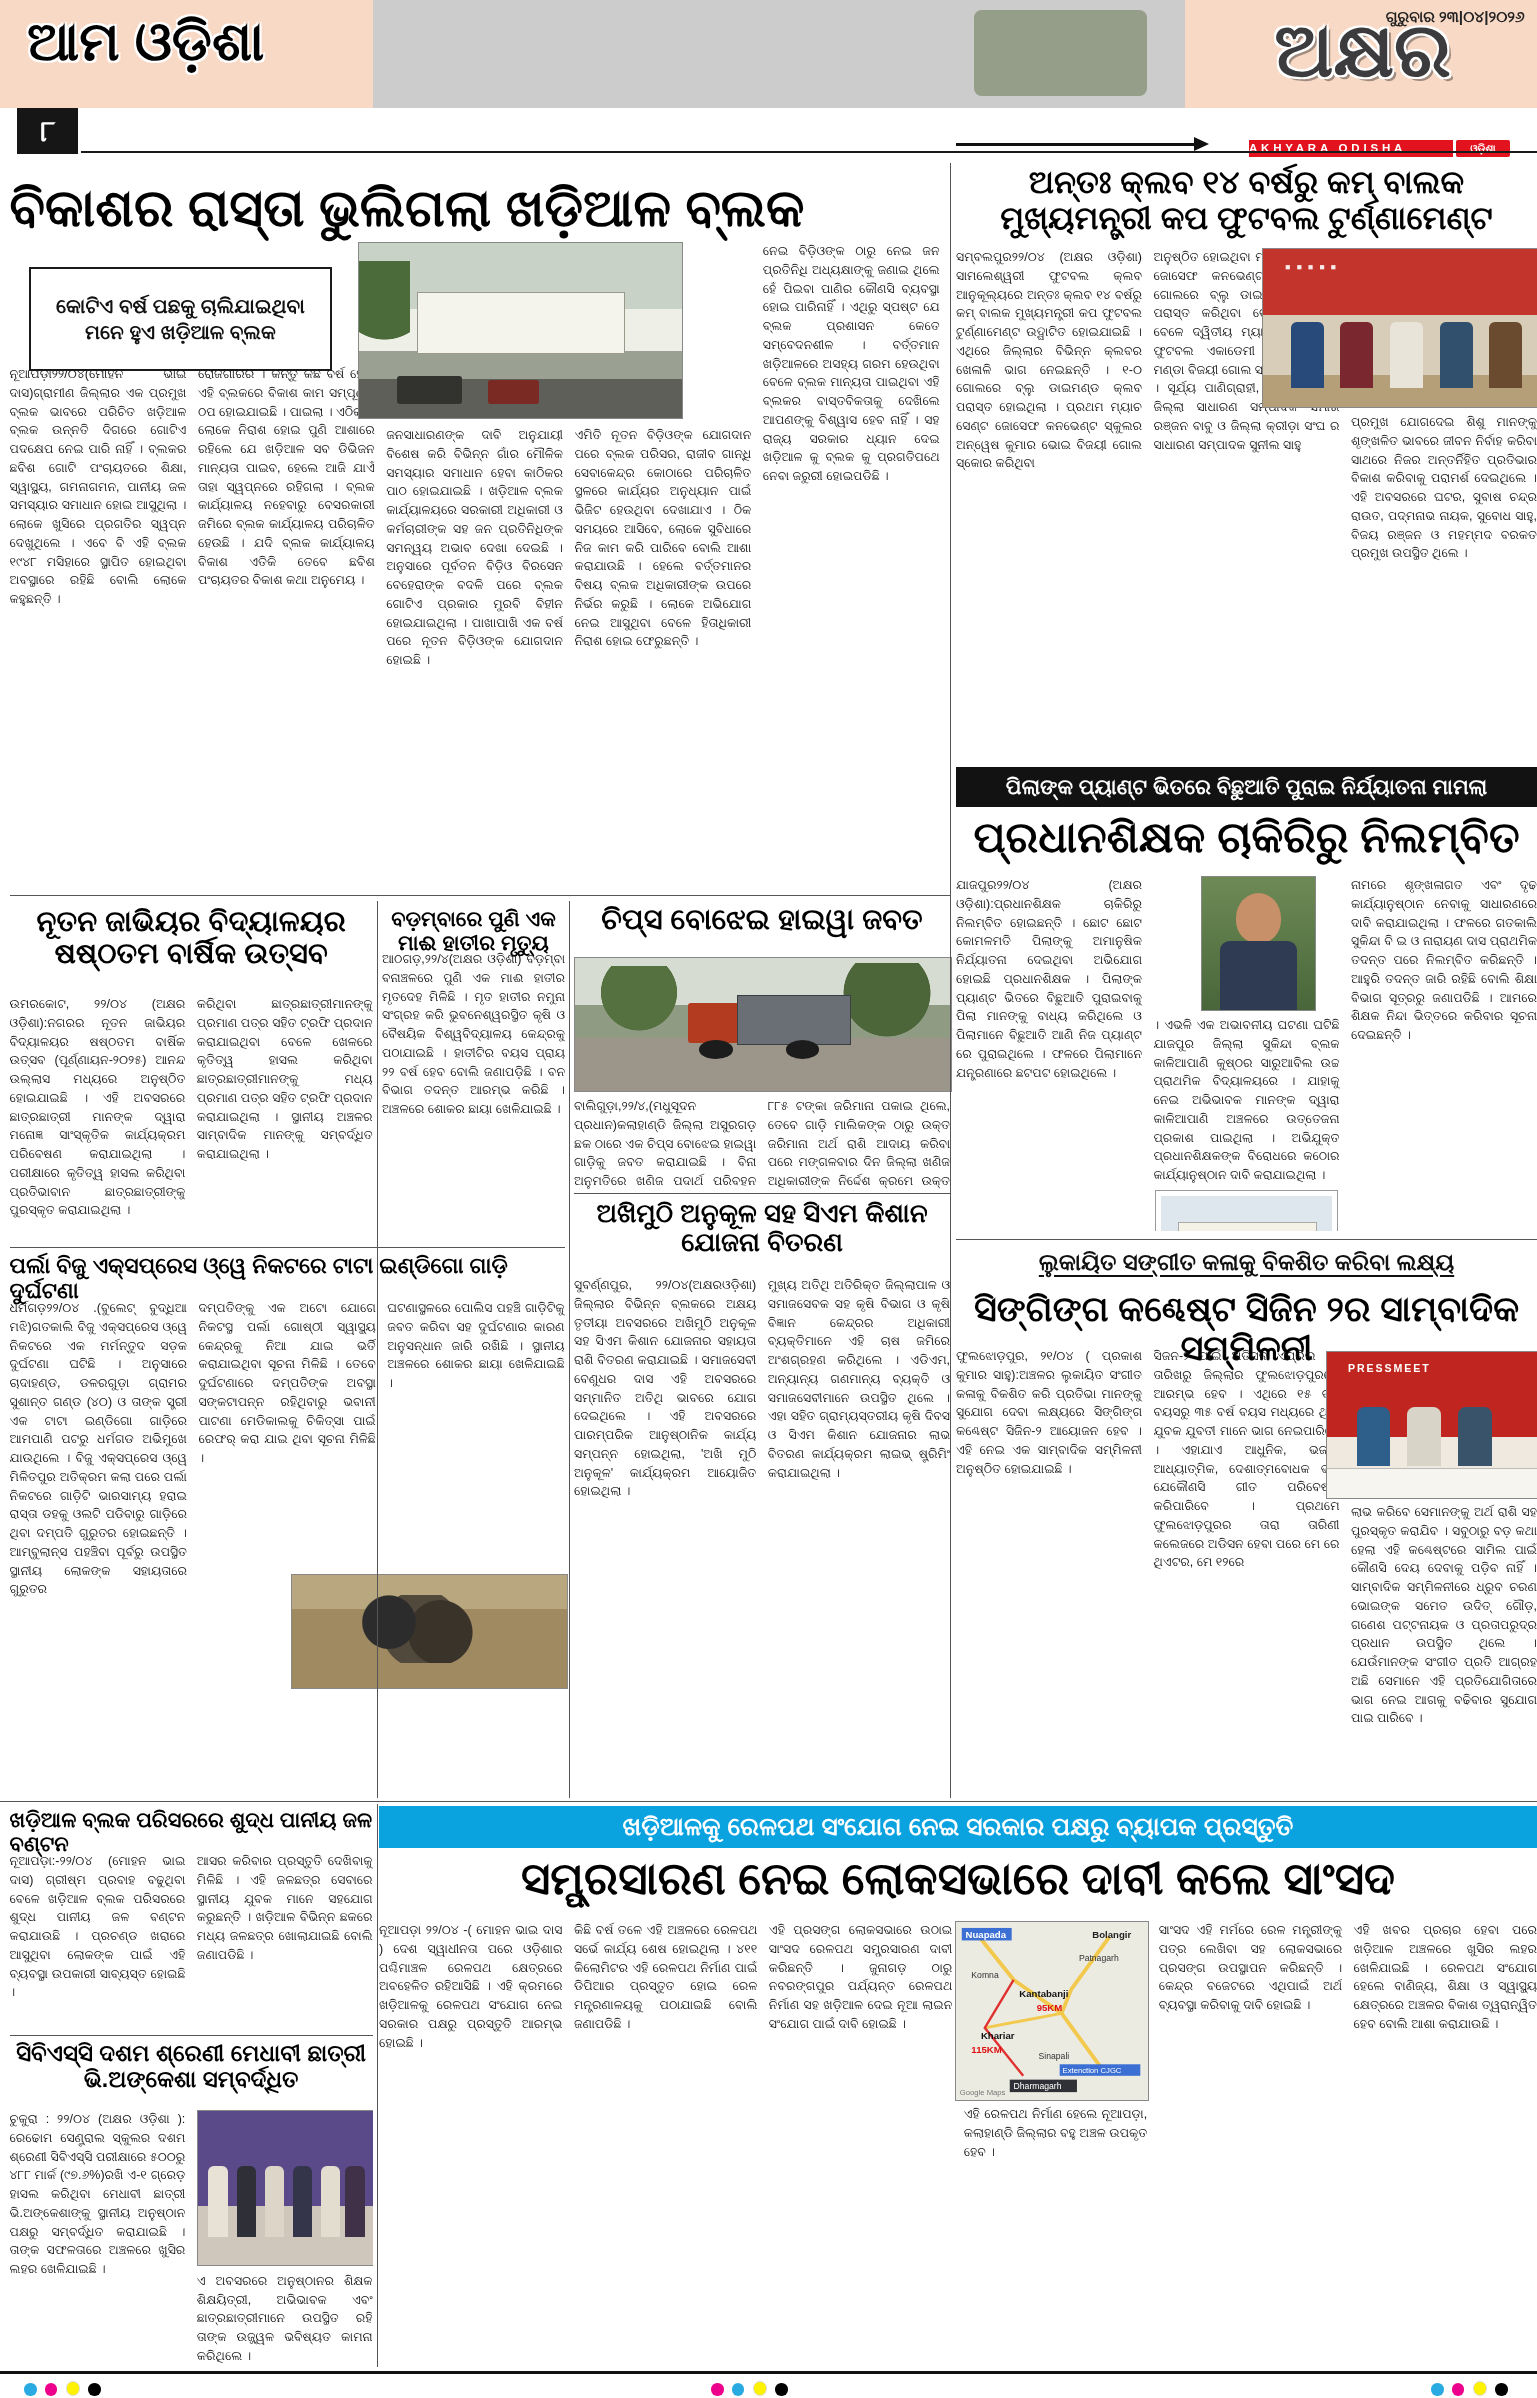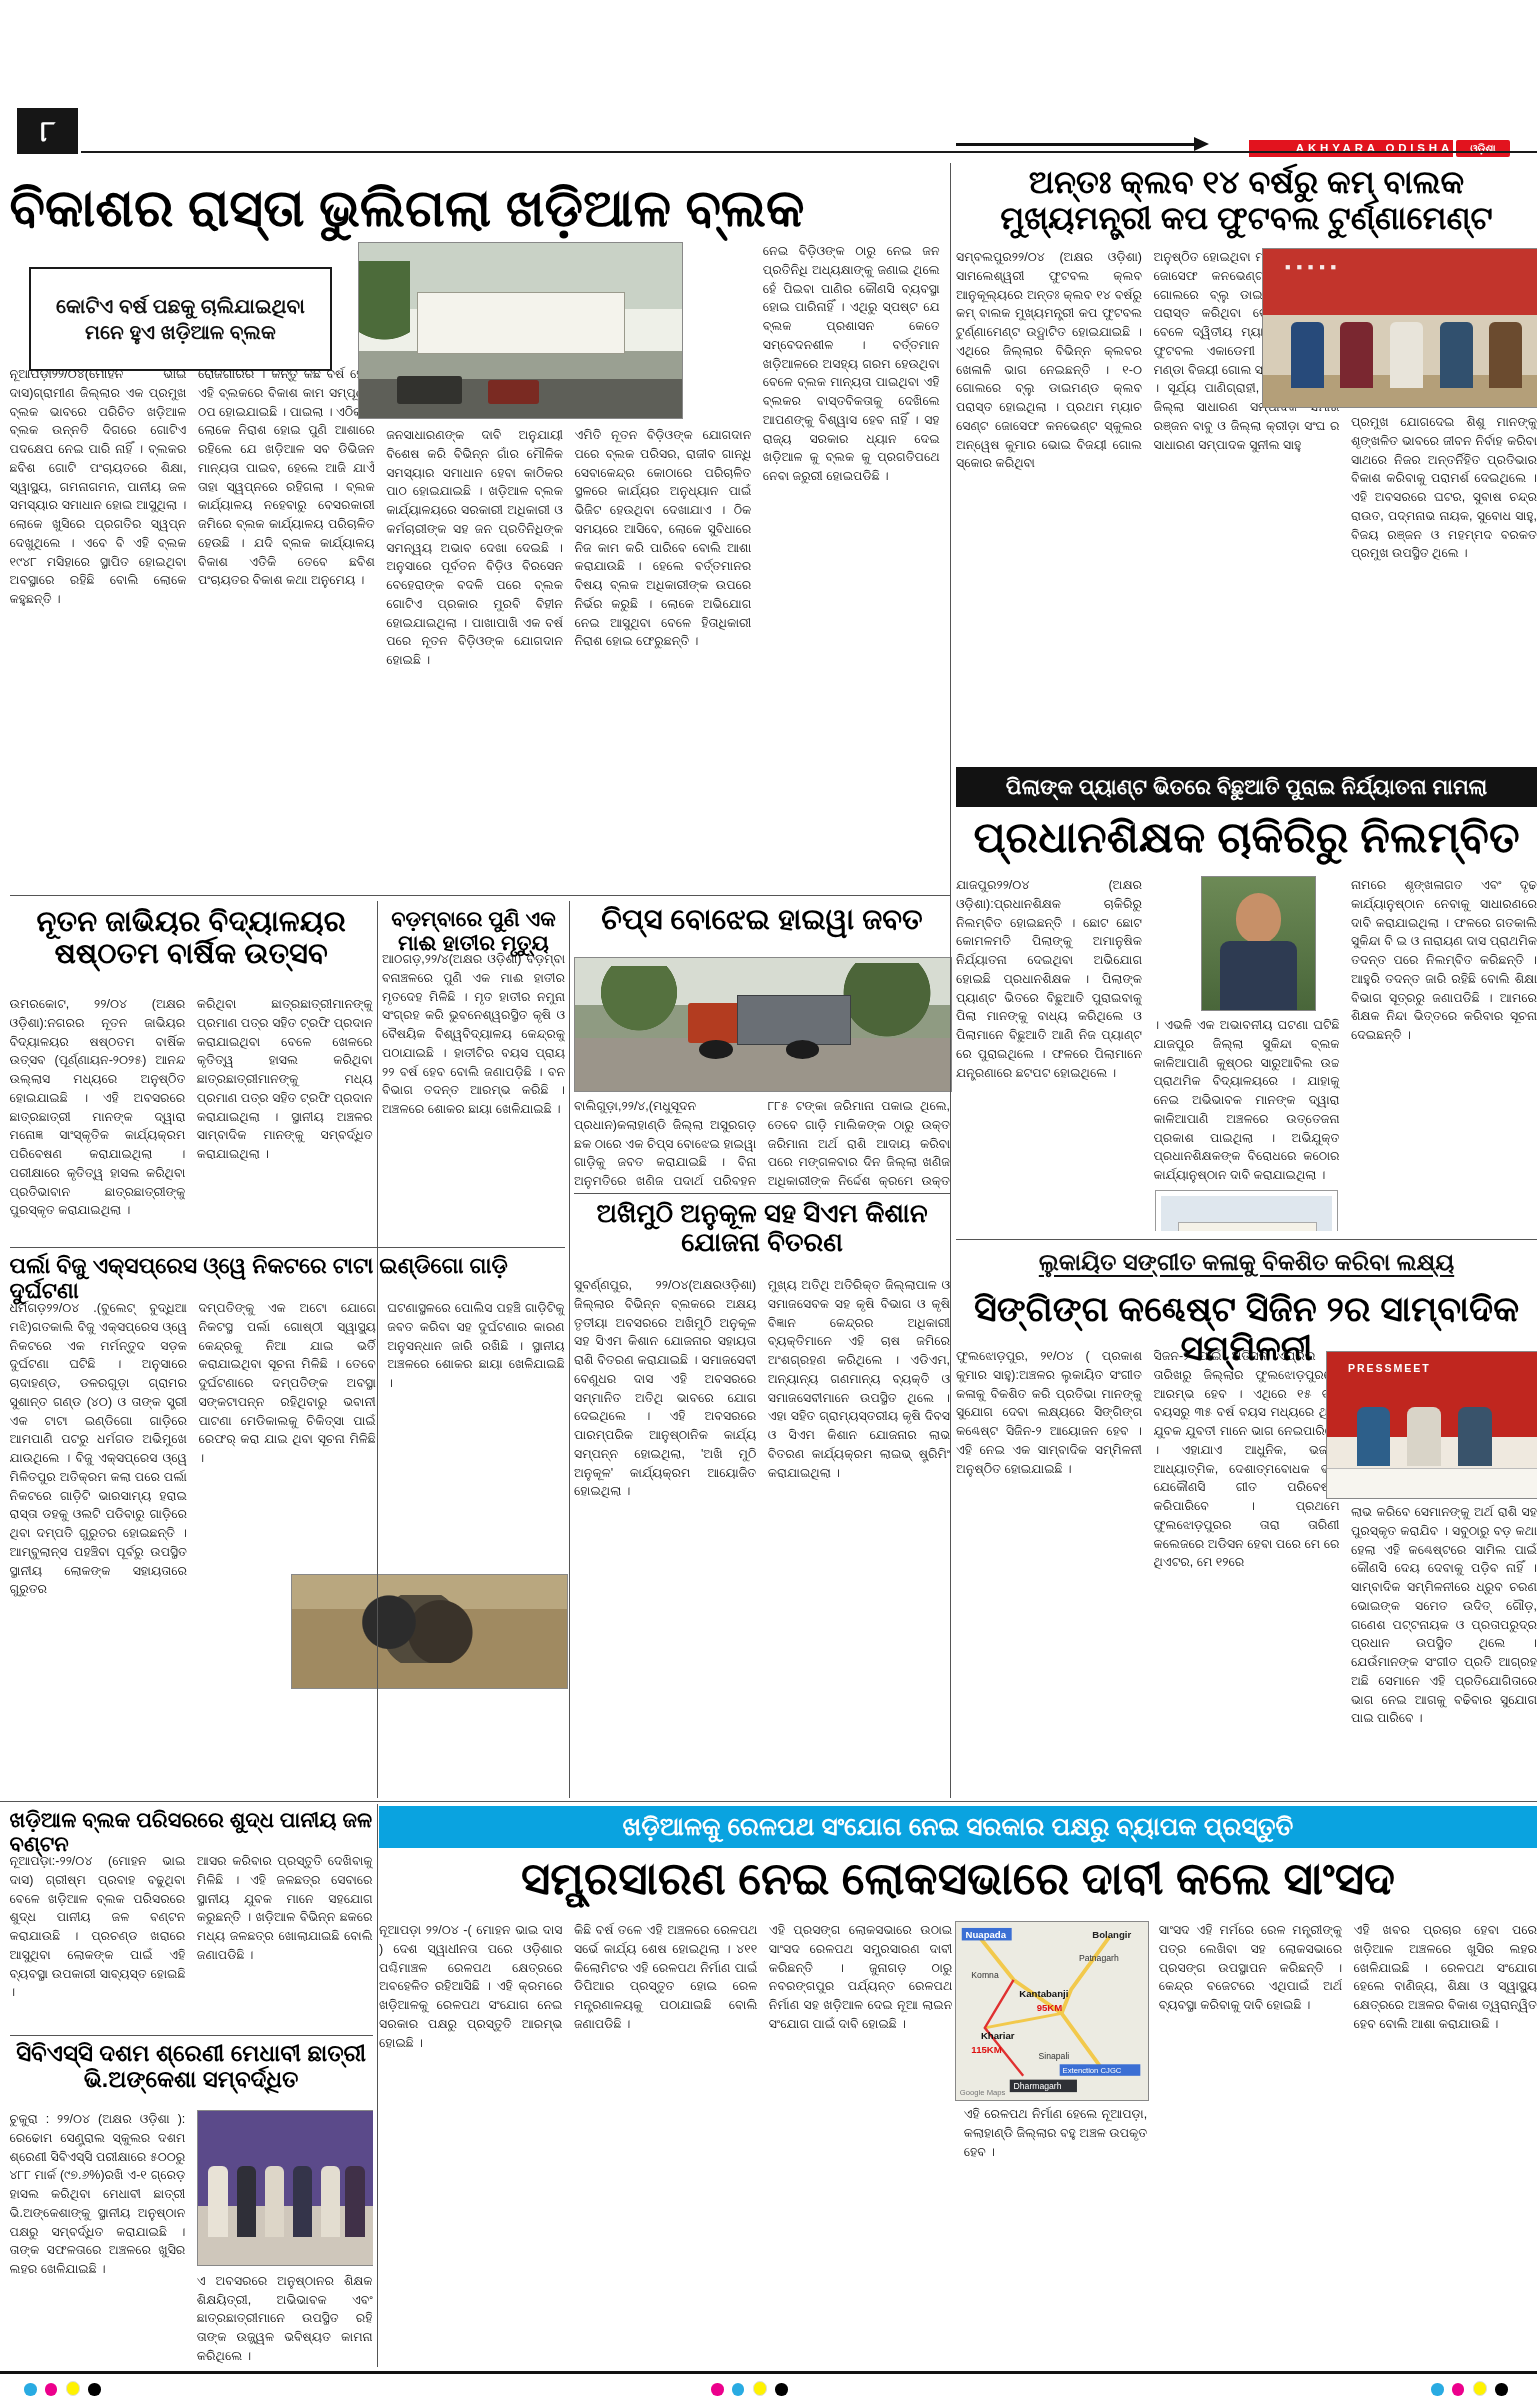--- a/index.html
+++ b/index.html
@@ -14,21 +14,21 @@
      background:
        linear-gradient(90deg,#f8d9c5 0%,rgba(248,217,197,0) 6%),
        repeating-linear-gradient(100deg,rgba(255,255,255,.85) 0 4.8px,rgba(190,205,185,.25) 4.8px 15.4px),
        linear-gradient(#8aa076 0%,#6d8659 45%,#55703f 100%);}
   .wf-rock{position:absolute;right:38px;top:9.6px;width:173px;height:86px;background:#7d8a6b;border-radius:7.7px;opacity:.7;}
   .m-right{left:1185px;top:0;width:353px;height:108px;background:#f8d9c5;}
   .m-date{position:absolute;right:13.4px;top:7.7px;font-size:15.4px;font-weight:700;color:#222;}
   .m-logo{position:absolute;left:9.6px;top:13.4px;width:336px;text-align:center;font-size:75px;font-weight:800;color:#3c3c3e;line-height:1;
           text-shadow:1.9px 1.9px 0 #fff,-1.9px -1.9px 0 #fff,1.9px -1.9px 0 #fff,-1.9px 1.9px 0 #fff,3.8px 3.8px 0 rgba(0,0,0,.35);}
   .m-strip{left:1249px;top:140px;width:204px;height:17.3px;background:#e2131e;color:#fff;
-           font-size:11.5px;font-weight:700;letter-spacing:3.8px;text-align:right;line-height:17.3px;}
+           font-size:11.5px;font-weight:700;letter-spacing:3.8px;text-align:left;line-height:17.3px;}
   .m-badge{left:1456px;top:140px;width:54px;height:17.3px;background:#e2131e;color:#fff;border-radius:1.9px;
            font-size:10.6px;font-weight:700;text-align:center;line-height:17.3px;}
   .pg-box{left:17.3px;top:108px;width:61px;height:46px;background:#161616;color:#fff;
           font-size:29px;font-weight:700;text-align:center;line-height:46px;}
   .hd-rule{left:81px;top:151px;width:1456px;height:1.9px;background:#1a1a1a;}
   .arrow-line{left:956px;top:143px;width:240px;height:2.9px;background:#111;}
   .arrow-head{left:1194px;top:137px;width:0;height:0;border-left:15.4px solid #111;
               border-top:7.7px solid transparent;border-bottom:7.7px solid transparent;}
   
   .hl{font-weight:800;color:#000;line-height:1.12;}
@@ -79,20 +79,30 @@
   .blue-banner{background:#0aa3e0;color:#fff;font-weight:800;display:flex;align-items:center;justify-content:center;}
   .under{ text-decoration:underline; text-underline-offset:4.8px;}
   .dot{width:12.5px;height:12.5px;border-radius:50%;display:inline-block;margin-right:3.8px;}
   .map-credit{fill:#777;font-size:8px;}
 </style>
 </head>
 <body>
 
 <div class="page">
 
+  <div class="abs masthead">
+    <div class="abs m-title">ଆମ ଓଡ଼ିଶା</div>
+    <div class="abs waterfall photo" style="border:none;">
+        <div class="wf-rock"></div>
+      </div>
+    <div class="abs m-right">
+      <div class="m-date">ଗୁରୁବାର ୨୩|୦୪|୨୦୨୬</div>
+      <div class="m-logo">ଅକ୍ଷର</div>
+    </div>
+  </div>
   <div class="abs m-strip">AKHYARA ODISHA</div>
   <div class="abs m-badge">ଓଡ଼ିଶା</div>
   <div class="abs pg-box">୮</div>
   <div class="abs hd-rule"></div>
   <div class="abs arrow-line"></div>
   <div class="abs arrow-head"></div>
 
   <div class="abs hl" style="left:9.6px;top:179px;width:930px;font-size:52px;">ବିକାଶର ରାସ୍ତା ଭୁଲିଗଲା ଖଡ଼ିଆଳ ବ୍ଲକ</div>
   <div class="abs" style="left:9.6px;top:242px;width:930px;height:649px;">
     <div class="cols" style="height:100%;">

